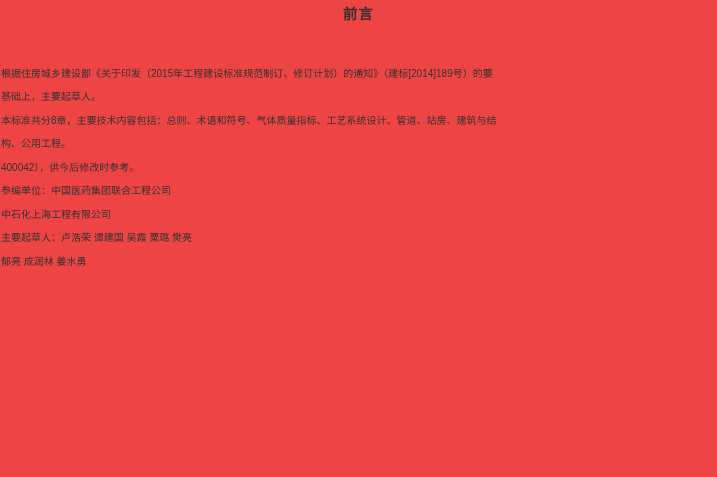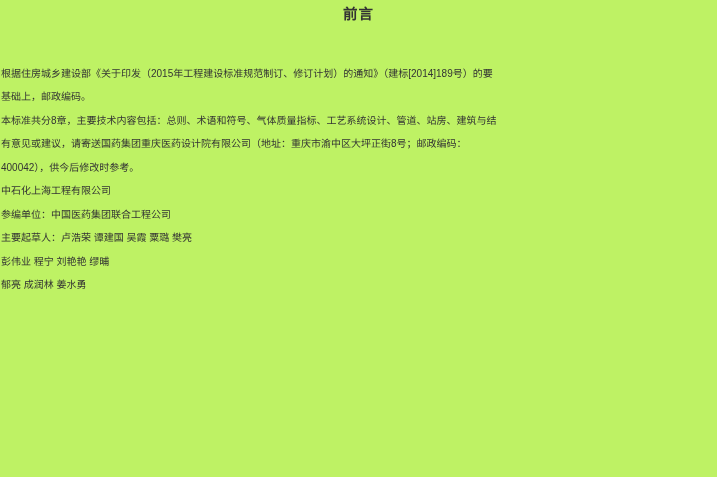--- a/index.html
+++ b/index.html
@@ -5,21 +5,21 @@
   html, body {
     margin: 0;
     padding: 0;
     background: #ffffff;
   }
   .page {
     position: relative;
     width: 717px;
     height: 477px;
     overflow: hidden;
-    background: #bef264;
+    background: #ef4444;
     font-family: "Liberation Sans", "DejaVu Sans", sans-serif;
     color: #333333;
   }
   .doc-title {
     margin: 0;
     padding-top: 4px;
     font-size: 14.5px;
     line-height: 20px;
     font-weight: bold;
     text-align: center;
@@ -42,24 +42,23 @@
 </style>
 </head>
 <body>
 
 <div class="page">
 
   <h1 class="doc-title">前言</h1>
 
   <div class="doc-lines">
     <div class="doc-line">根据住房城乡建设部《关于印发（2015年工程建设标准规范制订、修订计划）的通知》（建标[2014]189号）的要</div>
-    <div class="doc-line">基础上，邮政编码。</div>
+    <div class="doc-line">基础上，主要起草人。</div>
     <div class="doc-line">本标准共分8章，主要技术内容包括：总则、术语和符号、气体质量指标、工艺系统设计、管道、站房、建筑与结</div>
-    <div class="doc-line">有意见或建议，请寄送国药集团重庆医药设计院有限公司（地址：重庆市渝中区大坪正街8号；邮政编码：</div>
+    <div class="doc-line">构、公用工程。</div>
     <div class="doc-line">400042），供今后修改时参考。</div>
+    <div class="doc-line">参编单位：中国医药集团联合工程公司</div>
     <div class="doc-line">中石化上海工程有限公司</div>
-    <div class="doc-line">参编单位：中国医药集团联合工程公司</div>
     <div class="doc-line">主要起草人：卢浩荣 谭建国 吴霞 粟璐 樊亮</div>
-    <div class="doc-line">彭伟业 程宁 刘艳艳 缪晡</div>
     <div class="doc-line">郁亮 成润林 姜水勇</div>
   </div>
 
 </div>
 
 </body></html>

